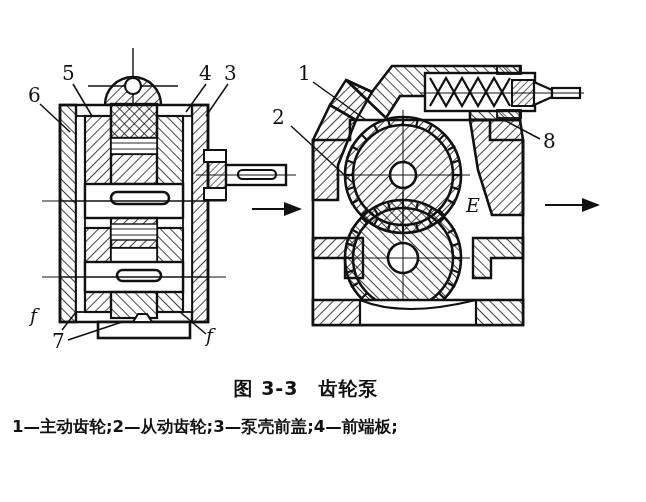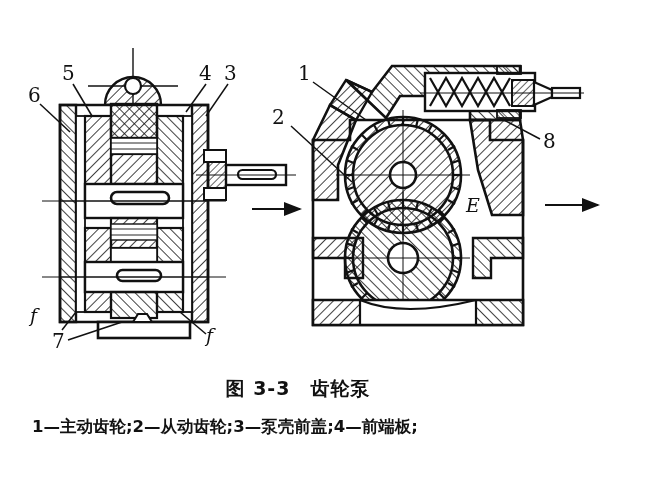--- a/index.html
+++ b/index.html
@@ -5,34 +5,33 @@
   html,body{margin:0;padding:0;}
   body{
     width:646px;height:502px;
     background:#ffffff;
     font-family:"Liberation Serif", serif;
     color:#111;
     position:relative;
     overflow:hidden;
   }
   #figure-area{position:absolute;left:0;top:0;width:646px;height:370px;}
-  #caption-area{position:absolute;left:4px;top:368px;width:588px;height:134px;}
+  #caption-area{position:absolute;left:12px;top:368px;width:588px;height:134px;}
 
   .caption-title{
     text-align:center;
     font-weight:bold;
     font-size:19px;
     letter-spacing:1px;
     margin-top:8px;
     font-family:"DejaVu Sans", sans-serif;
   }
   .legend-line{
     font-weight:bold;
     font-size:16.5px;
-    margin-left:28px;
     margin-top:14px;
     letter-spacing:0px;
     font-family:"DejaVu Sans", sans-serif;
   }
   svg{display:block;}
   text{font-family:"Liberation Serif", serif;}
   .num{font-size:20px;fill:#111;font-family:"DejaVu Serif", serif;}
   .ital{font-size:19px;fill:#111;font-style:italic;font-family:"DejaVu Serif", serif;}
 </style>
 </head>

